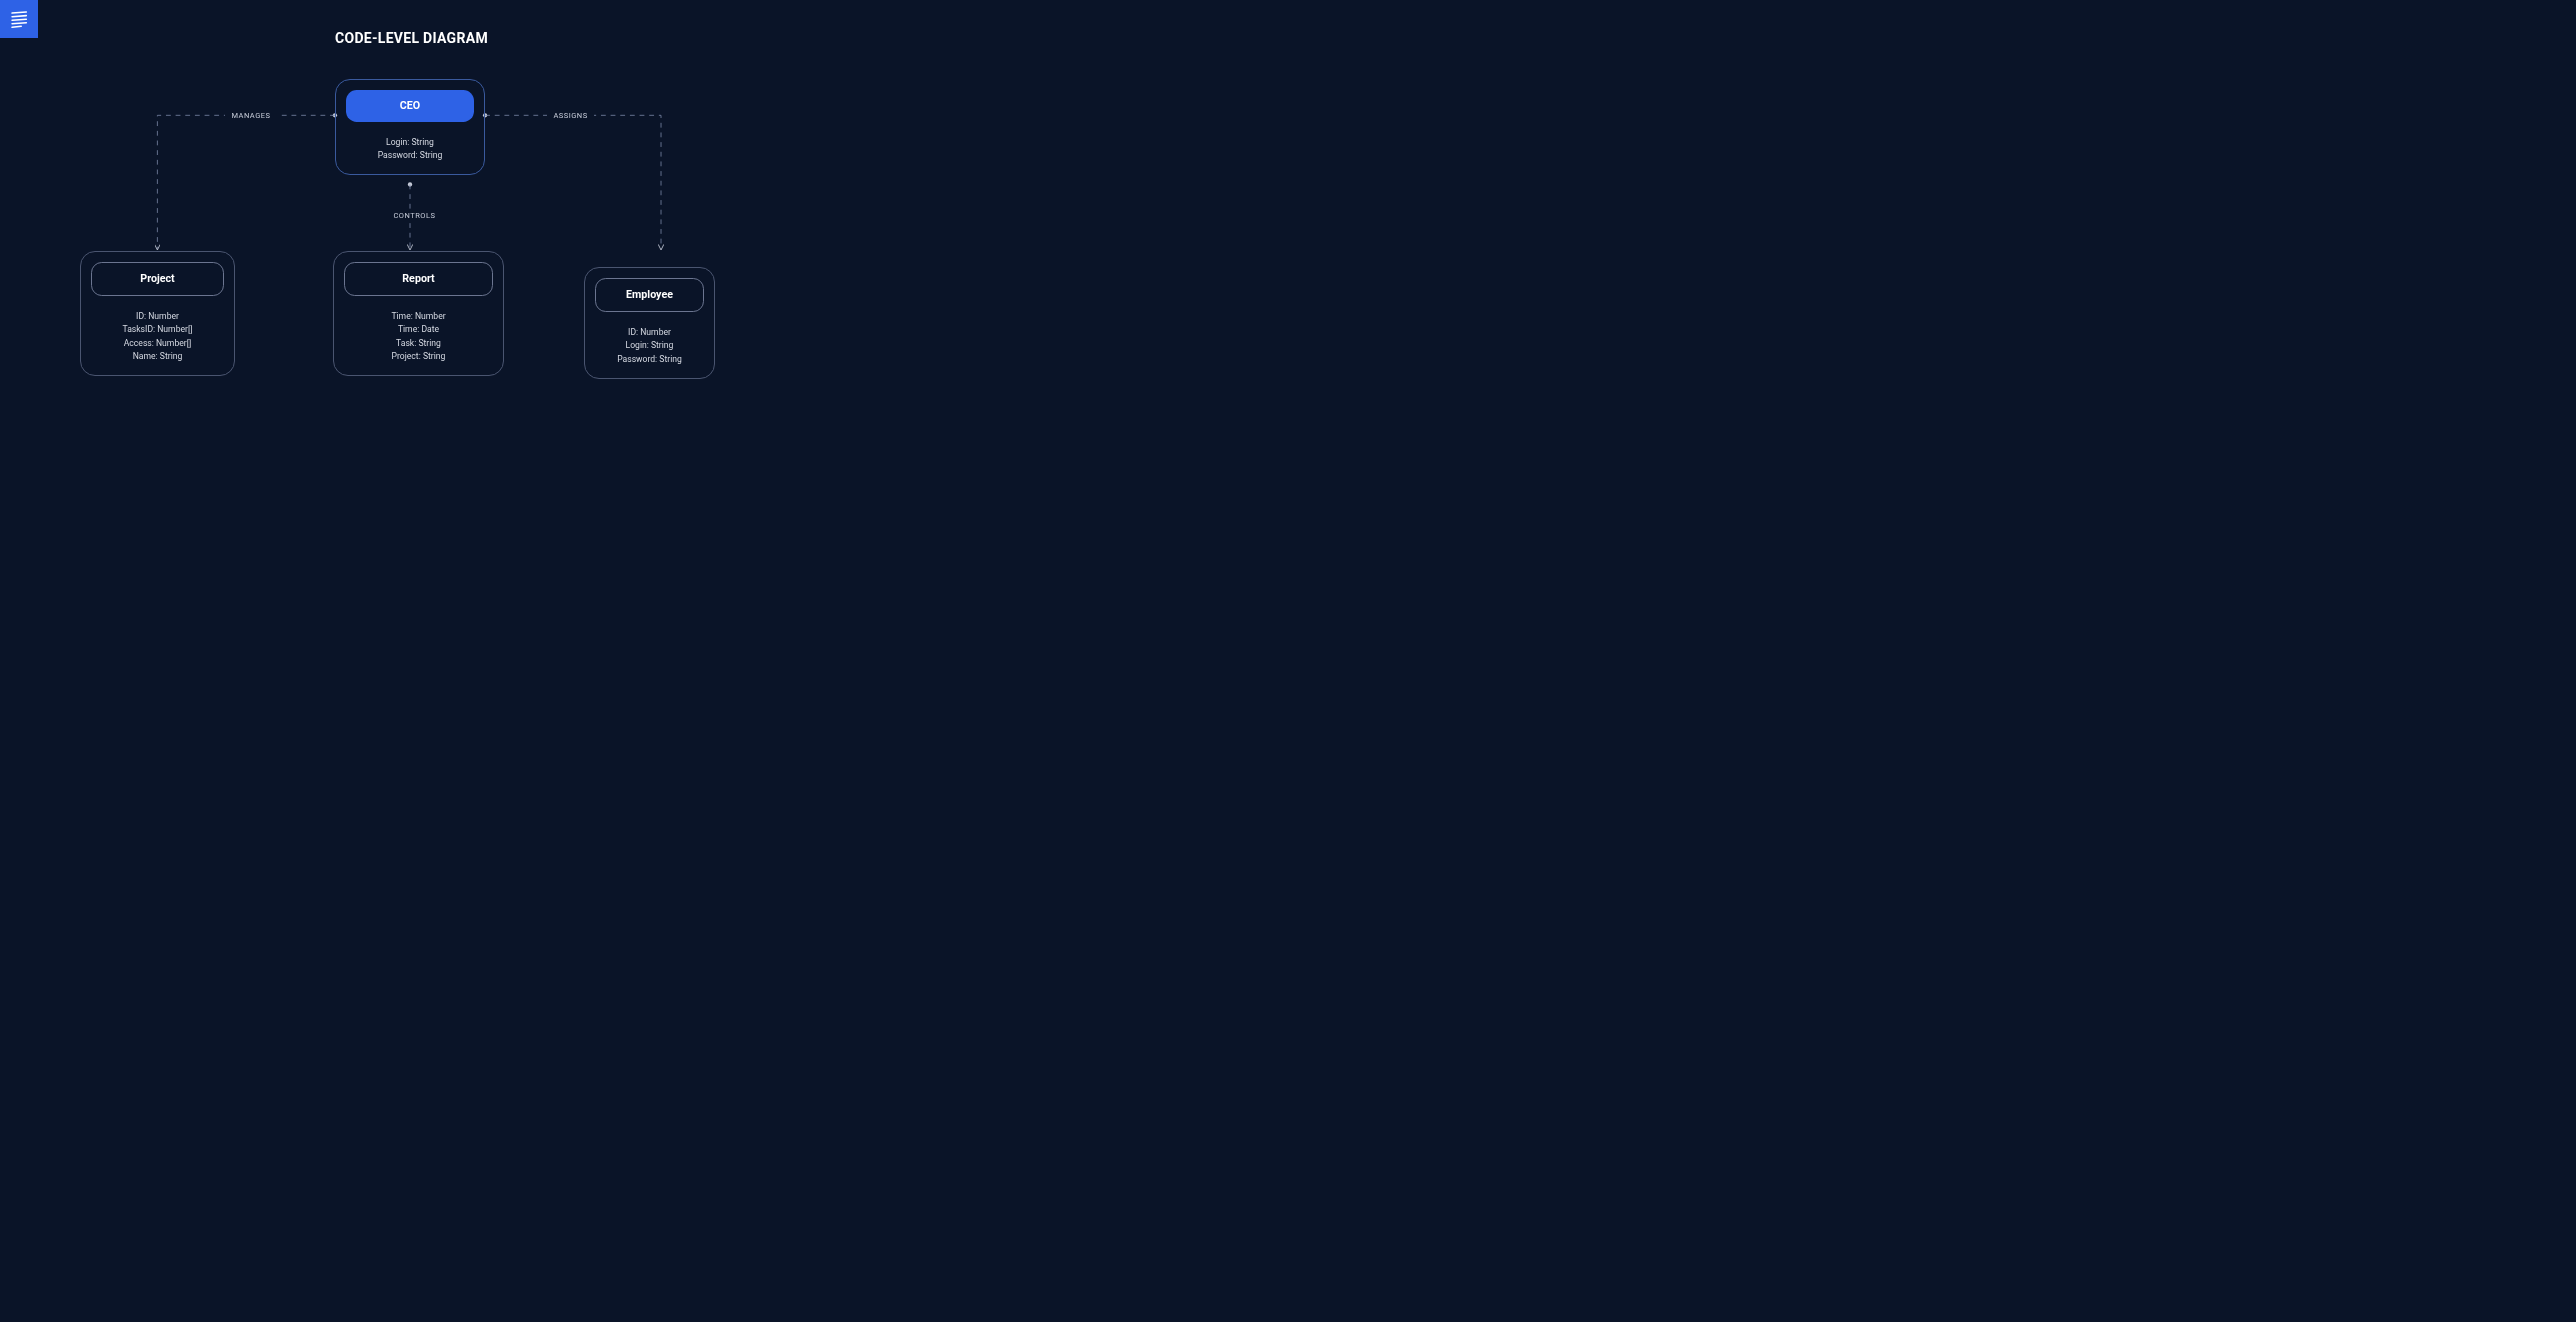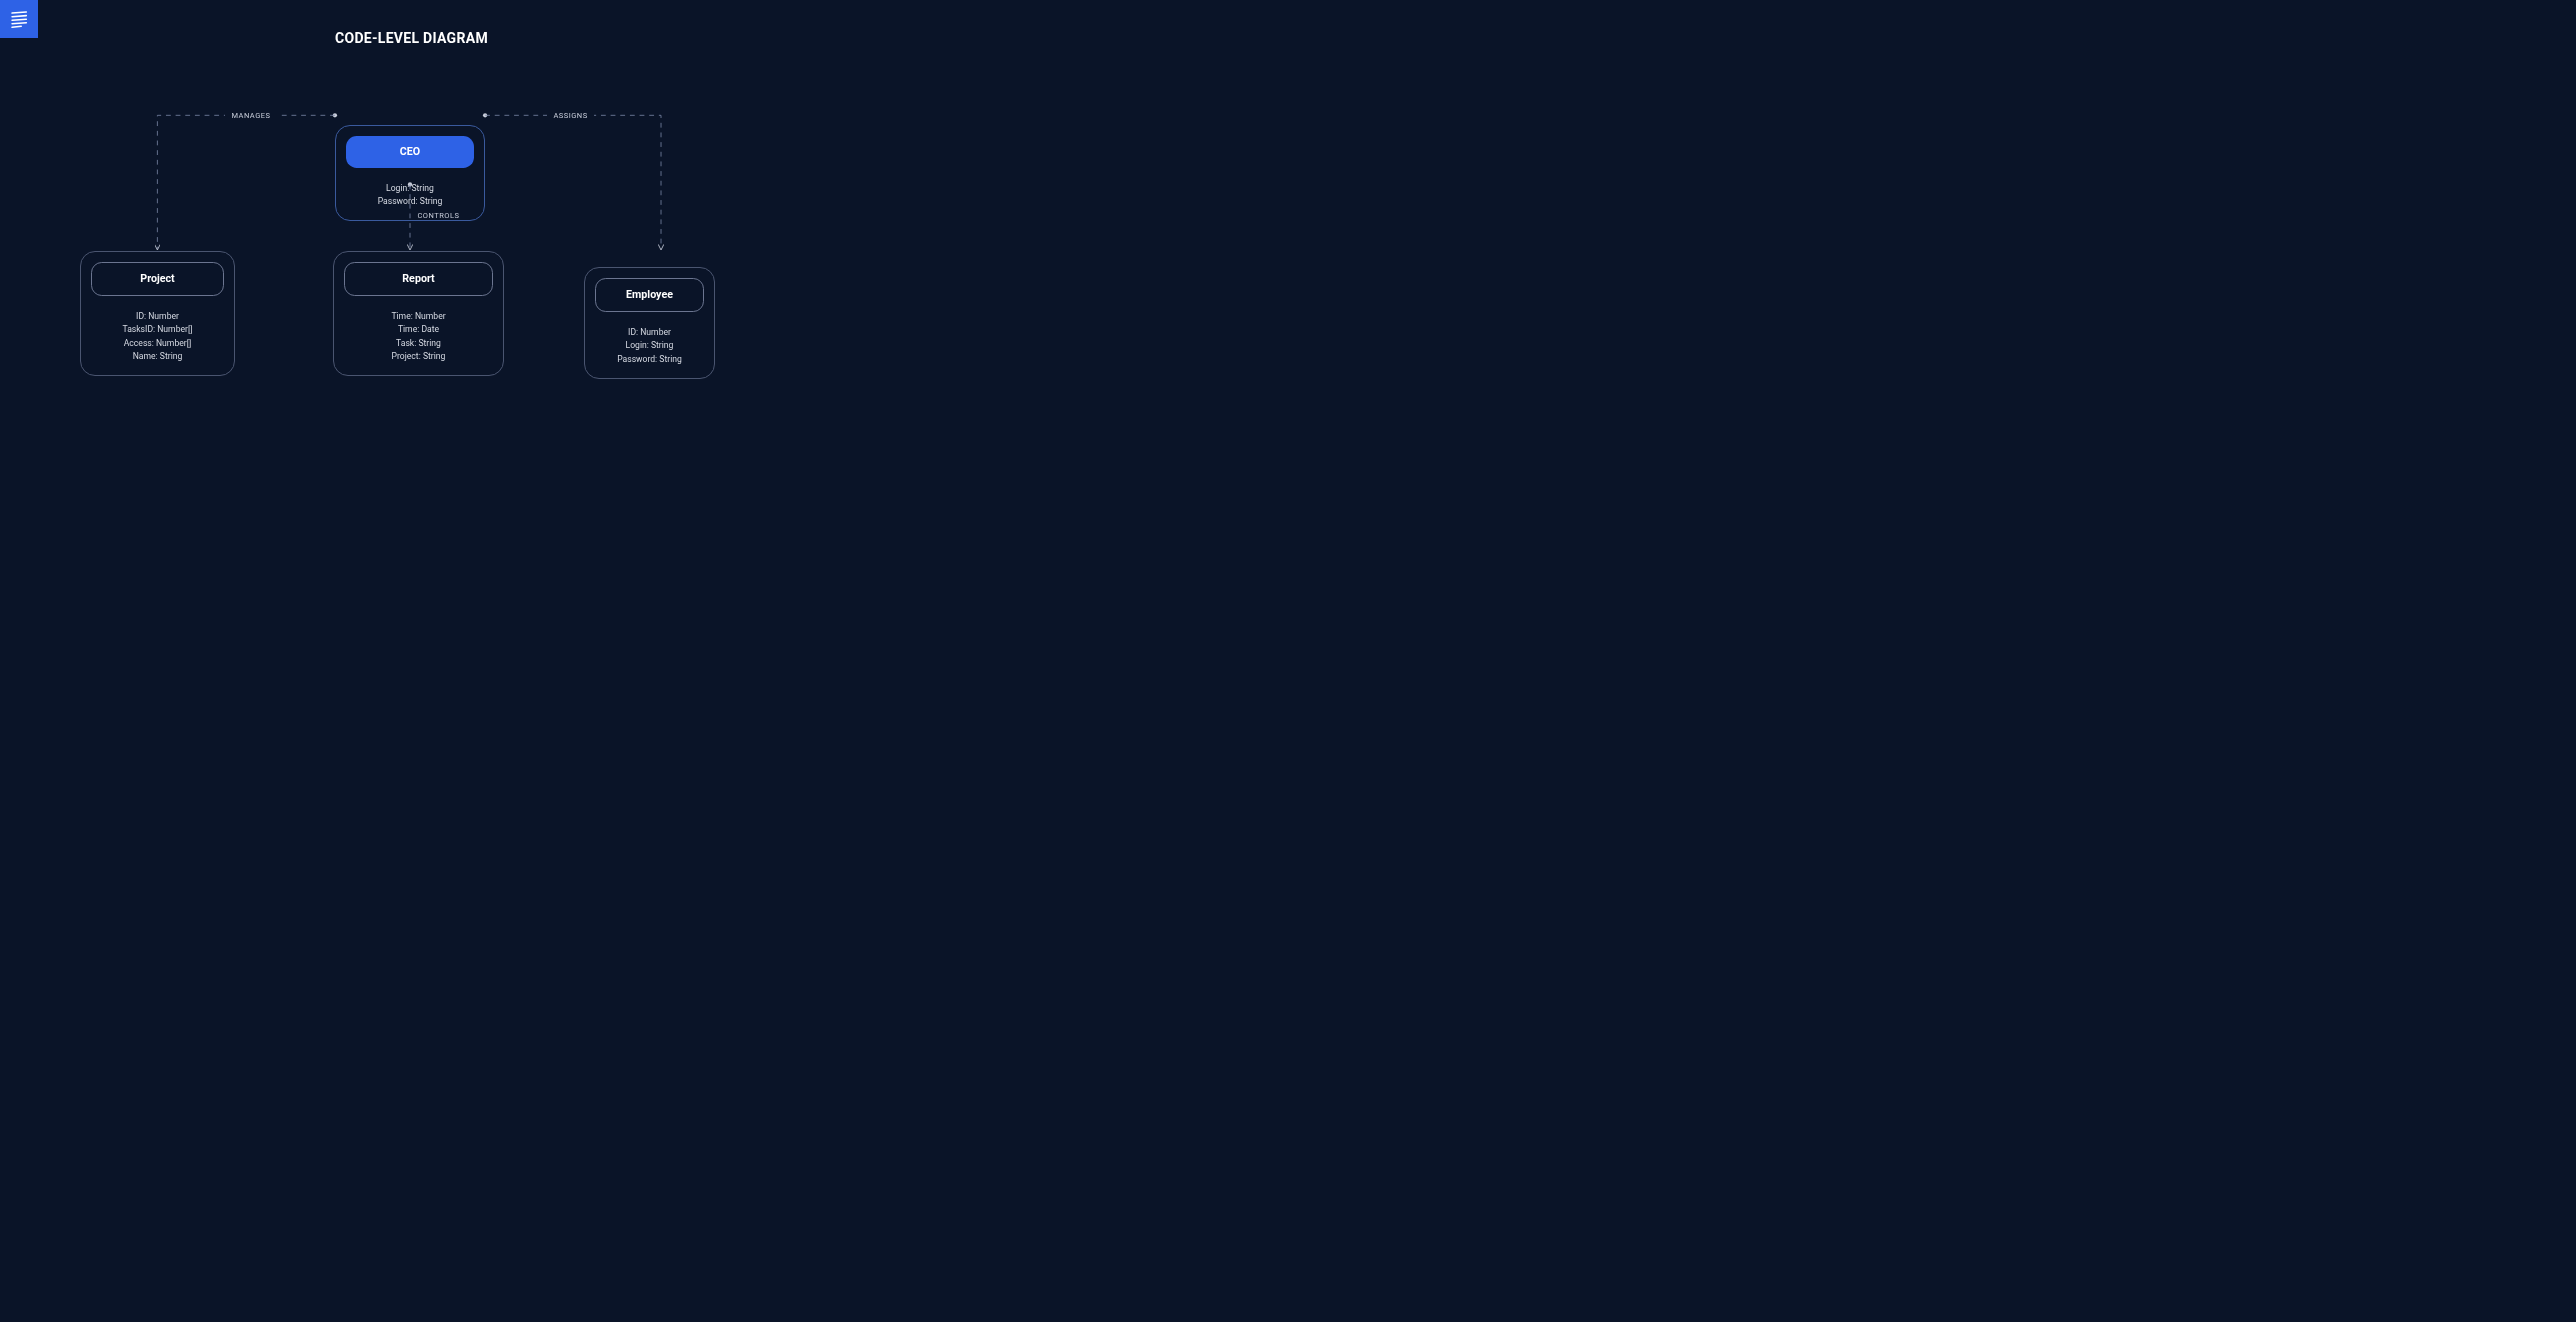--- a/index.html
+++ b/index.html
@@ -126,21 +126,21 @@
     <circle cx="624" cy="215" r="4" fill="#c8cdda"></circle>
     <path d="M 624 215 L 293 215 L 293 464" fill="none" stroke="#7a88a8" stroke-width="1.5" stroke-dasharray="9 9" marker-end="url(#arrow)"></path>
 
     <circle cx="904" cy="215" r="4" fill="#c8cdda"></circle>
     <path d="M 904 215 L 1232 215 L 1232 464" fill="none" stroke="#7a88a8" stroke-width="1.5" stroke-dasharray="9 9" marker-end="url(#arrow)"></path>
 
     <circle cx="764" cy="344" r="4" fill="#c8cdda"></circle>
     <path d="M 764 344 L 764 464" fill="none" stroke="#7a88a8" stroke-width="1.5" stroke-dasharray="9 9" marker-end="url(#arrow)"></path>
   </svg>
 
-  <div class="entity ceo" style="left:335px; top:79px; width:150px;margin-top:46px;">
+  <div class="entity ceo" style="left:335px; top:79px; width:150px;">
     <div class="entity-header">CEO</div>
     <div class="attrs">
       <div>Login: String</div>
       <div>Password: String</div>
     </div>
   </div>
 
   <div class="entity child" style="left:80px; top:251px; width:155px;">
     <div class="entity-header">Project</div>
     <div class="attrs">
@@ -164,17 +164,17 @@
   <div class="entity child" style="left:584px; top:267px; width:131px;">
     <div class="entity-header">Employee</div>
     <div class="attrs">
       <div>ID: Number</div>
       <div>Login: String</div>
       <div>Password: String</div>
     </div>
   </div>
 
   <div class="edge-label" style="left:225px; top:111px;">MANAGES</div>
-  <div class="edge-label" style="left:387px; top:211px;margin-left:24px;">CONTROLS</div>
+  <div class="edge-label" style="left:387px; top:211px;">CONTROLS</div>
   <div class="edge-label" style="left:547px; top:111px;">ASSIGNS</div>
 
 </div>
 
 
 </body></html>

